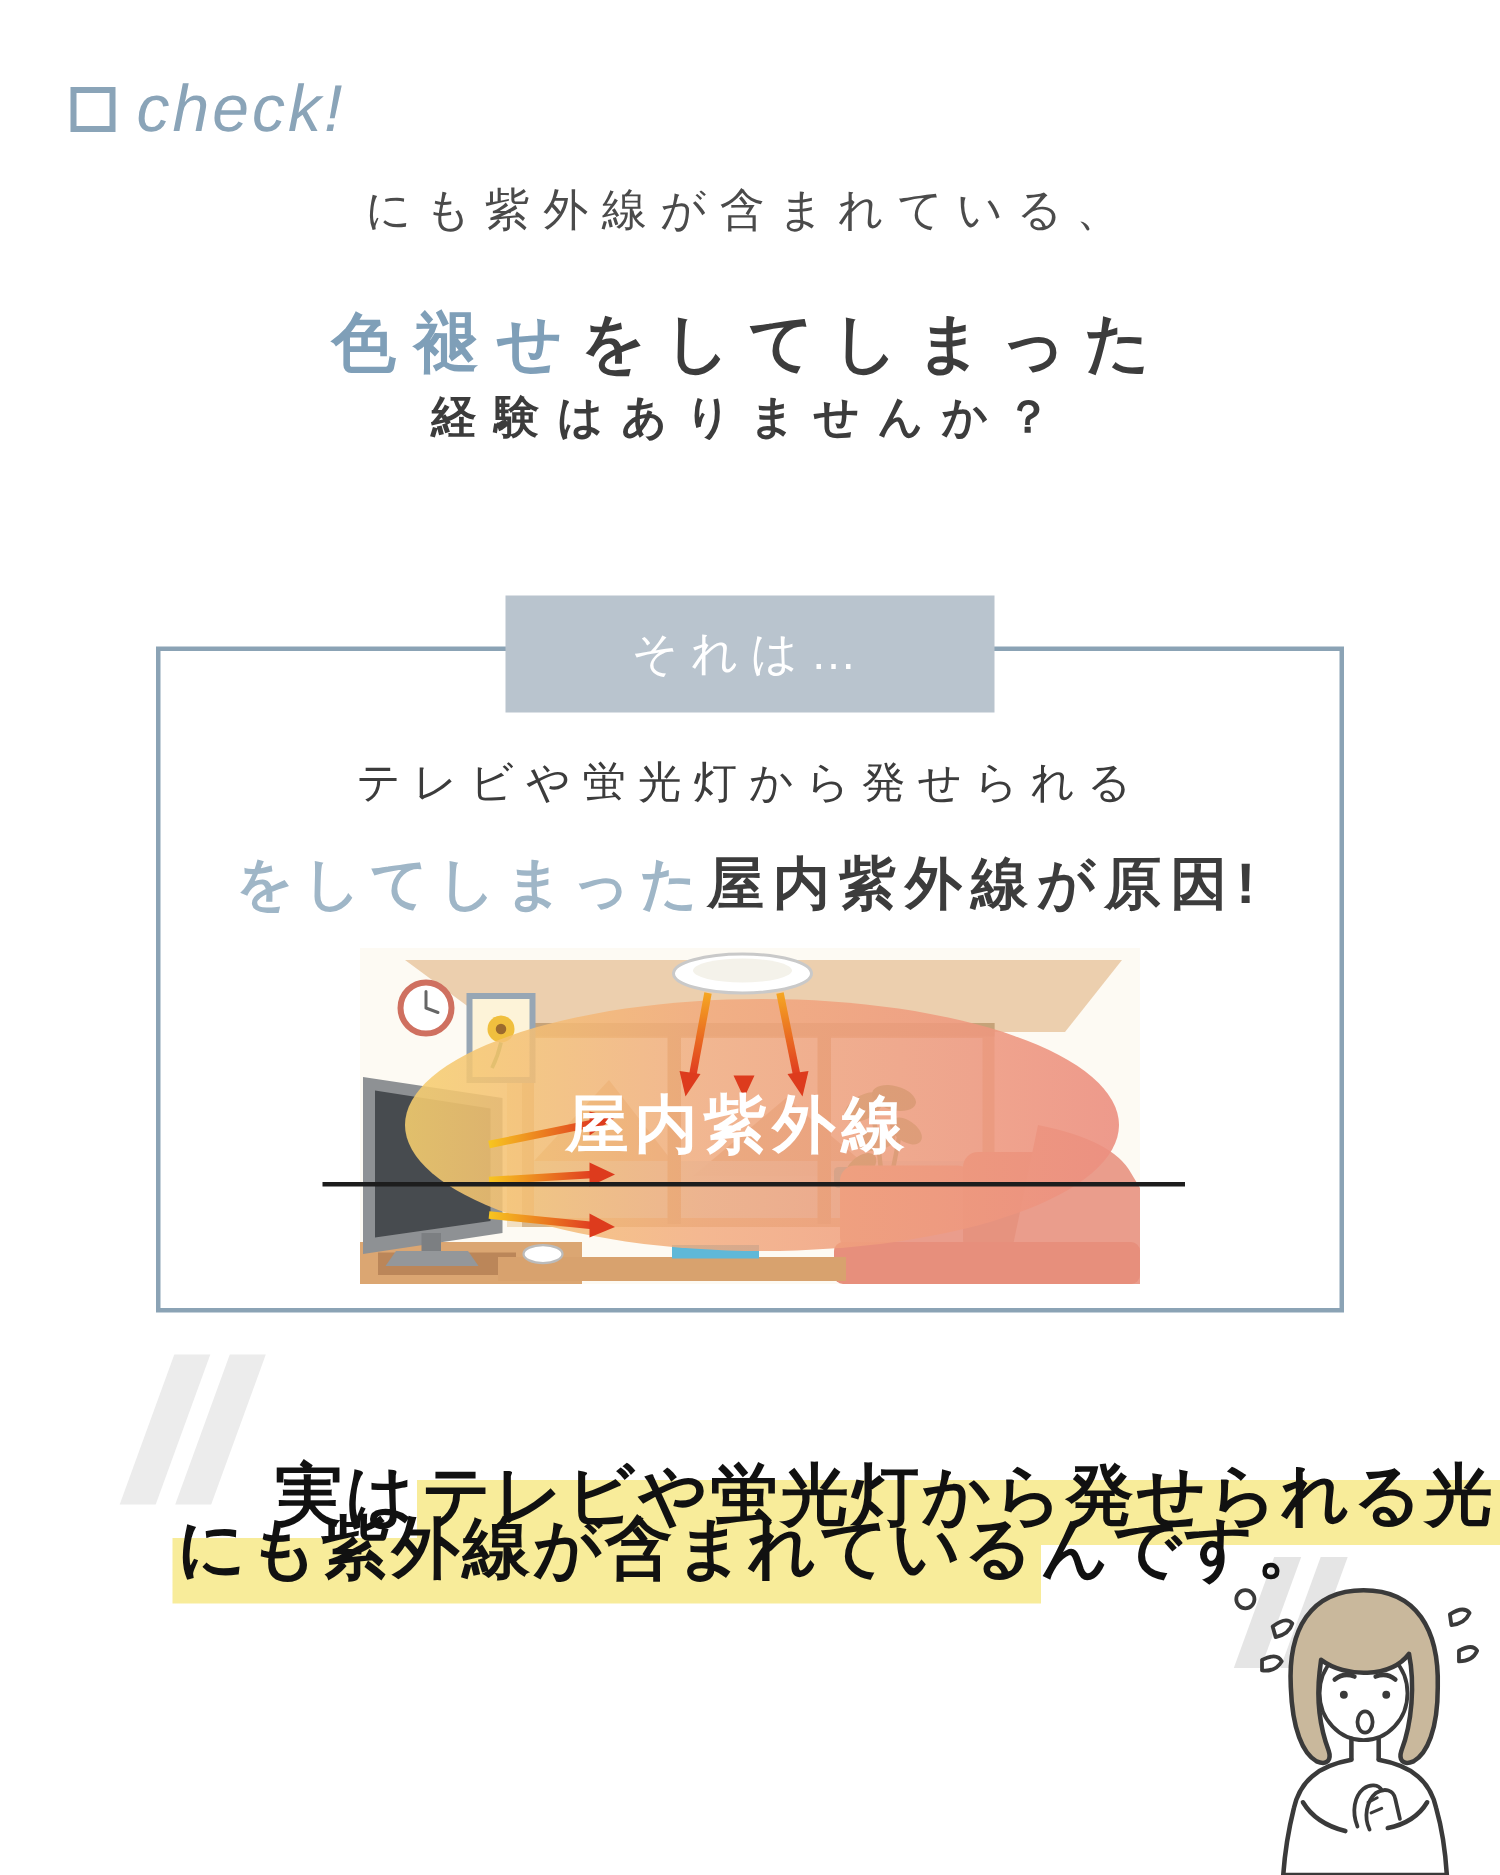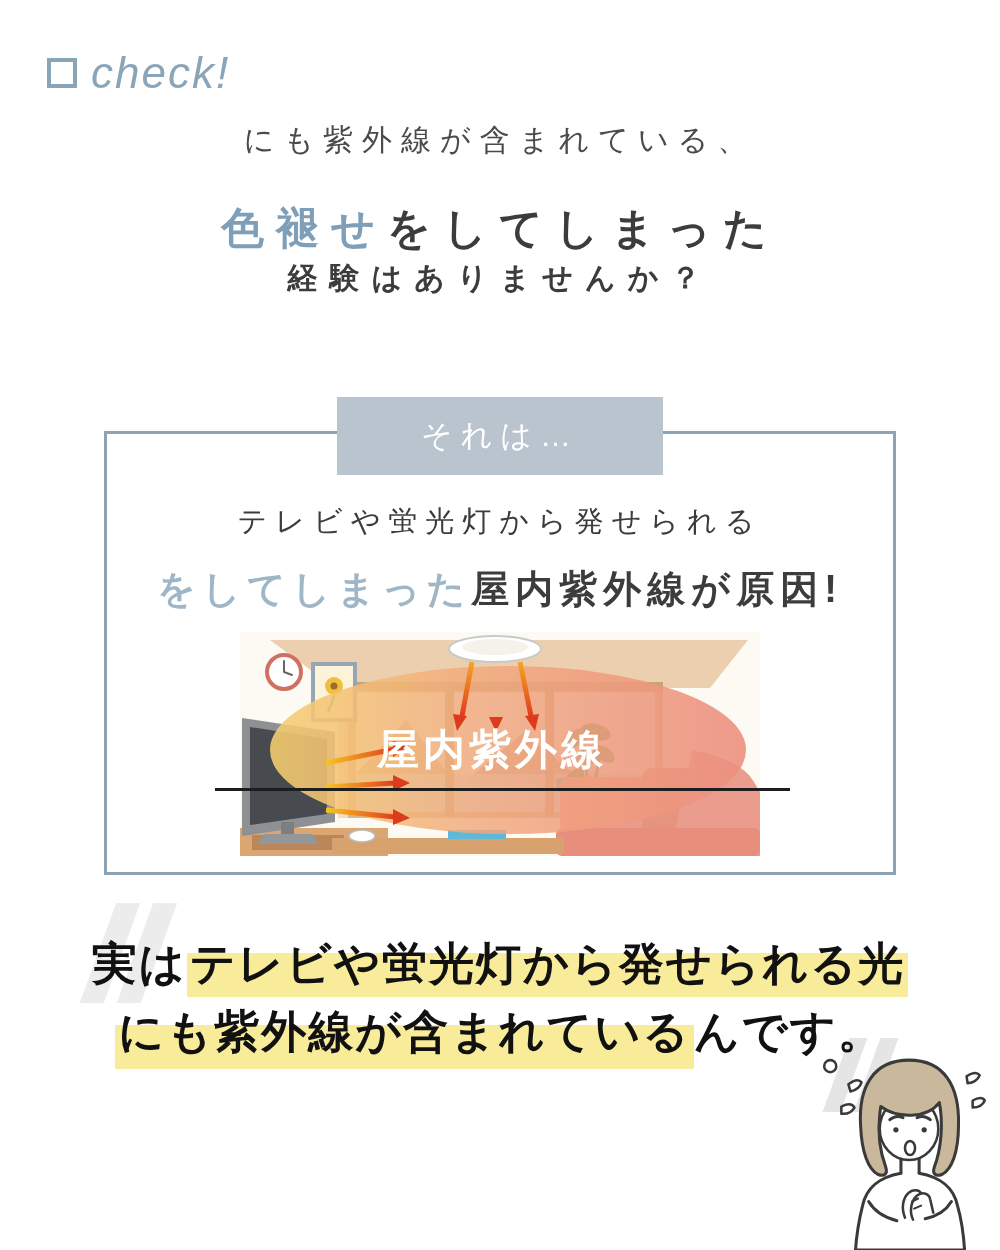--- a/index.html
+++ b/index.html
@@ -43,21 +43,21 @@
   .black-line{position:absolute;left:215px;top:788px;width:575px;height:3px;background:#1d1d1d;z-index:3;}
 
   
   .quote-mark{position:absolute;display:flex;gap:13px;z-index:1;}
   .quote-mark span{display:inline-block;background:#ececec;transform:skewX(-20deg);}
   .open-quote{left:98px;top:903px;}
   .open-quote span{width:24px;height:100px;}
   .close-quote{left:836px;top:1038px;}
   .close-quote span{width:18px;height:74px;background:#e5e5e5;}
 
-  .quote-line1{top:934px;font-size:45px;font-weight:700;color:#111;letter-spacing:2px;z-index:2;}
+  .quote-line1{top:967px;font-size:45px;font-weight:700;color:#111;letter-spacing:2px;z-index:2;text-align:right;}
   .quote-line2{top:1002px;font-size:45px;font-weight:700;color:#111;letter-spacing:2px;z-index:2;font-family:Liberation Mono, monospace;}
   .hl{background:linear-gradient(to bottom,transparent 26%,var(--highlight-yellow) 26%);padding:0 3px 8px 3px;}
 
   .woman-illustration{position:absolute;left:816px;top:1048px;width:182px;height:202px;z-index:4;}
 </style>
 </head>
 <body>
 
 <div id="page">
 

